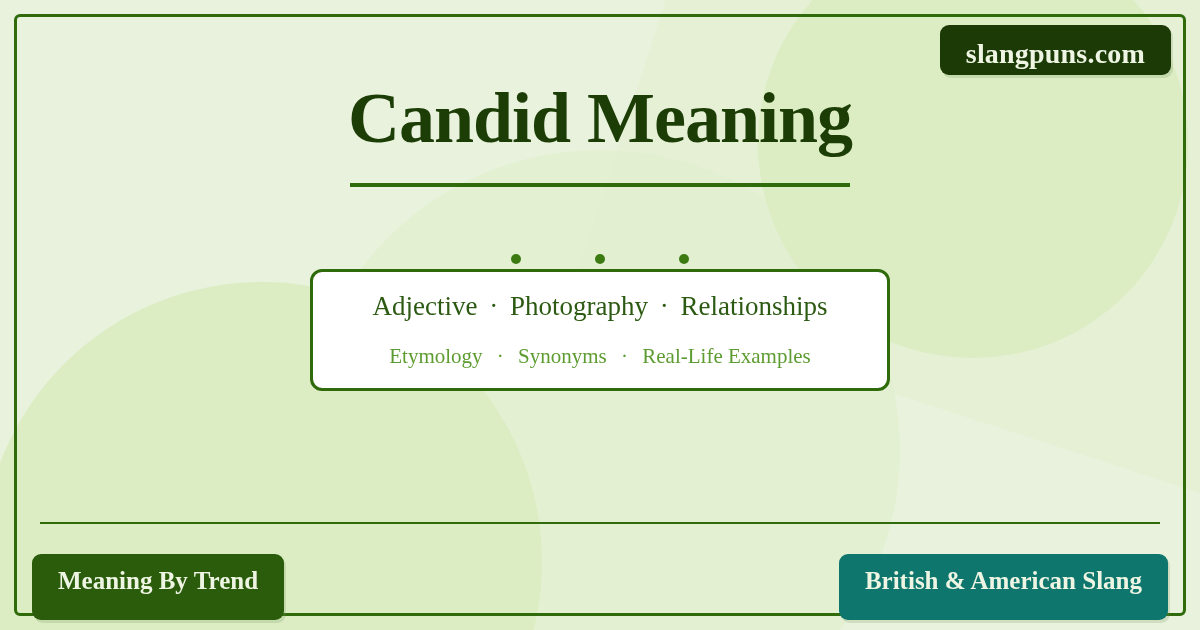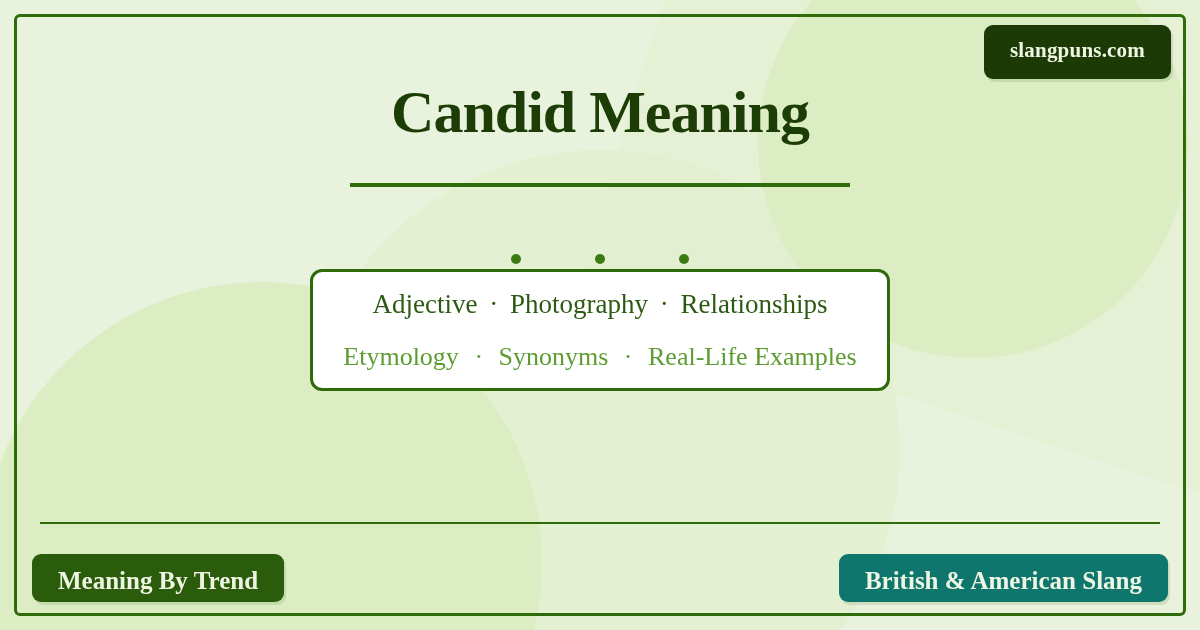--- a/index.html
+++ b/index.html
@@ -36,32 +36,32 @@
   }
 
   
   #content { position:absolute; inset:0; z-index:2; }
 
   .site-badge {
     position:absolute; right:29px; top:25px;
     background:#1b3a06;
     color:#eef5e3;
     font-weight:bold;
-    font-size:21px;
+    font-size:28px;
     letter-spacing:.2px;
-    padding:13px 26px 16px;
+    padding:13px 26px 5px;
     border-radius:9px;
     box-shadow:2px 3px 0 rgba(120,150,90,.22);
     white-space:nowrap;
   }
 
   .title {
     position:absolute; left:0; right:0; top:82px;
     text-align:center;
-    font-size:60px;
+    font-size:72px;
     font-weight:bold;
     color:#1c3d06;
     letter-spacing:-1px;
     line-height:1;
   }
   .title-rule {
     position:absolute; left:350px; top:183px;
     width:500px; height:4px;
     background:#2f6a0b;
   }
@@ -100,40 +100,40 @@
     justify-content:center;
     gap:8px;
   }
   .card-primary {
     font-size:27px;
     color:#2c5a13;
     white-space:nowrap;
   }
   .card-primary .sep { padding:0 5px; }
   .card-secondary {
-    font-size:26px;
+    font-size:21px;
     color:#5d9c31;
     white-space:nowrap;
     margin-top:14px;
   }
   .card-secondary .sep { padding:0 9px; }
 
   .divider {
     position:absolute; left:40px; top:522px;
     width:1120px; height:2px;
     background:#2f6a0b;
   }
 
   .pill {
     position:absolute;
     color:#eef5e3;
     font-weight:bold;
     font-size:25px;
     border-radius:9px;
-    padding:13px 26px 7px;
+    padding:13px 26px 25px;
     white-space:nowrap;
     box-shadow:2px 3px 0 rgba(120,150,90,.22);
   }
   .pill-left  { left:32px;  top:554px; background:#2a5c0b; }
   .pill-right { right:32px; top:554px; background:#0f766e; }
 </style>
 </head>
 <body>
 
 <div id="decor">

